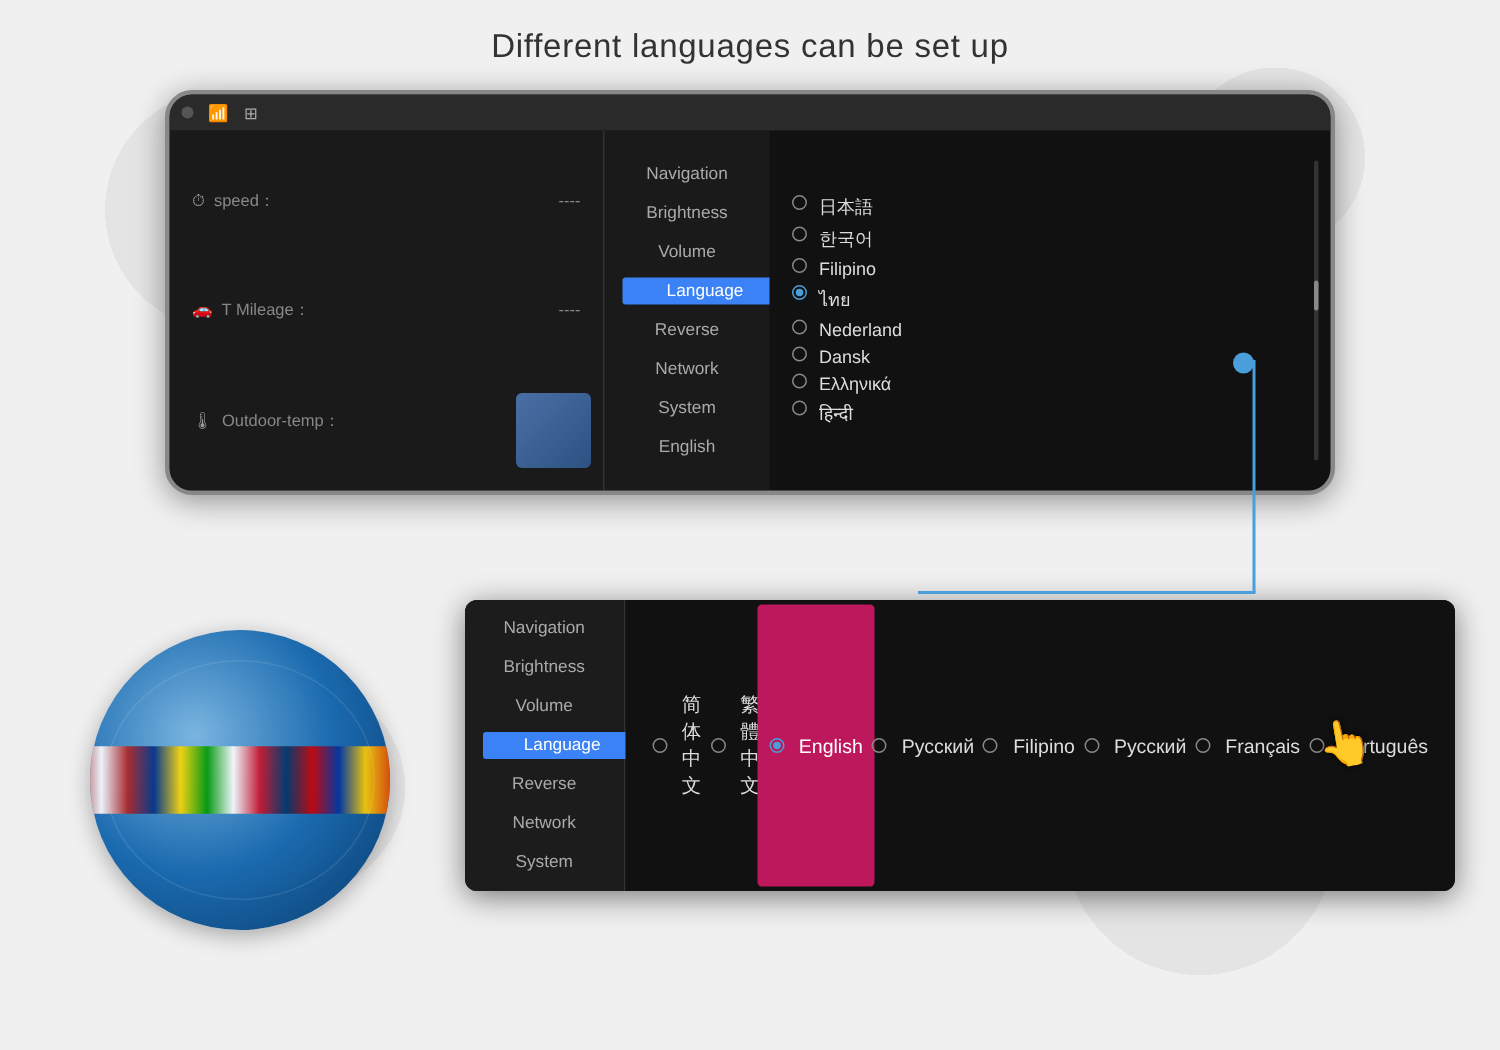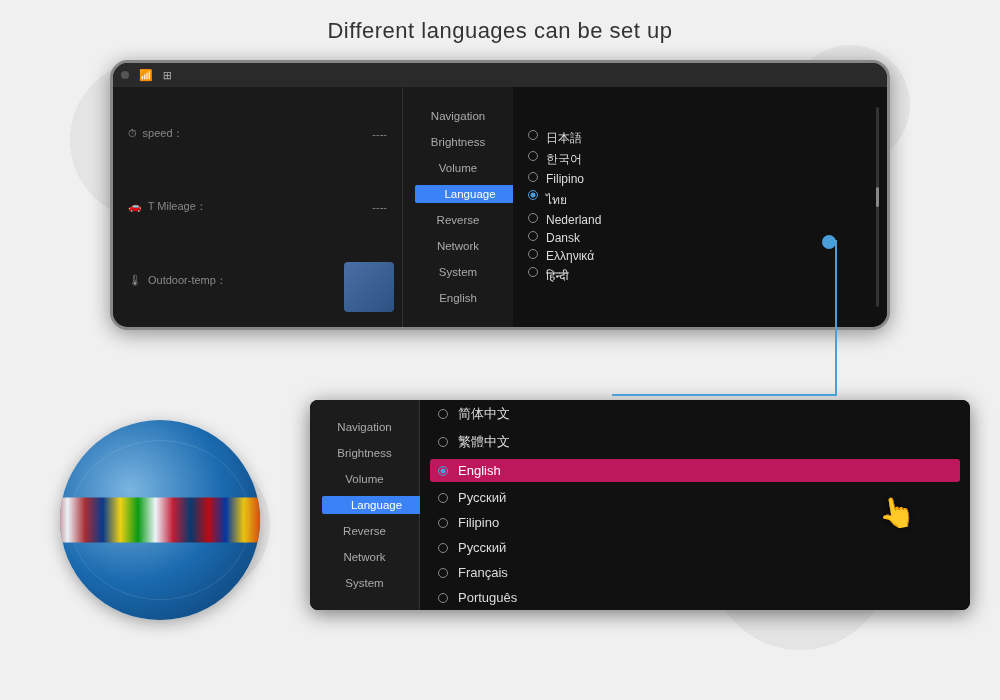--- a/index.html
+++ b/index.html
@@ -327,21 +327,21 @@
       align-items: center;
       gap: 8px;
       padding: 10px 0;
       border-right: 1px solid #333;
     }
 
     .lang-panel-bottom {
       flex: 1;
       background: #111;
       display: flex;
-      flex-direction: column;
+      flex-direction: row;
       justify-content: center;
       gap: 6px;
       padding: 3px 18px;
       position: relative;
     }
 
     .lang-item-bottom {
       display: flex;
       align-items: center;
       color: #ddd;

